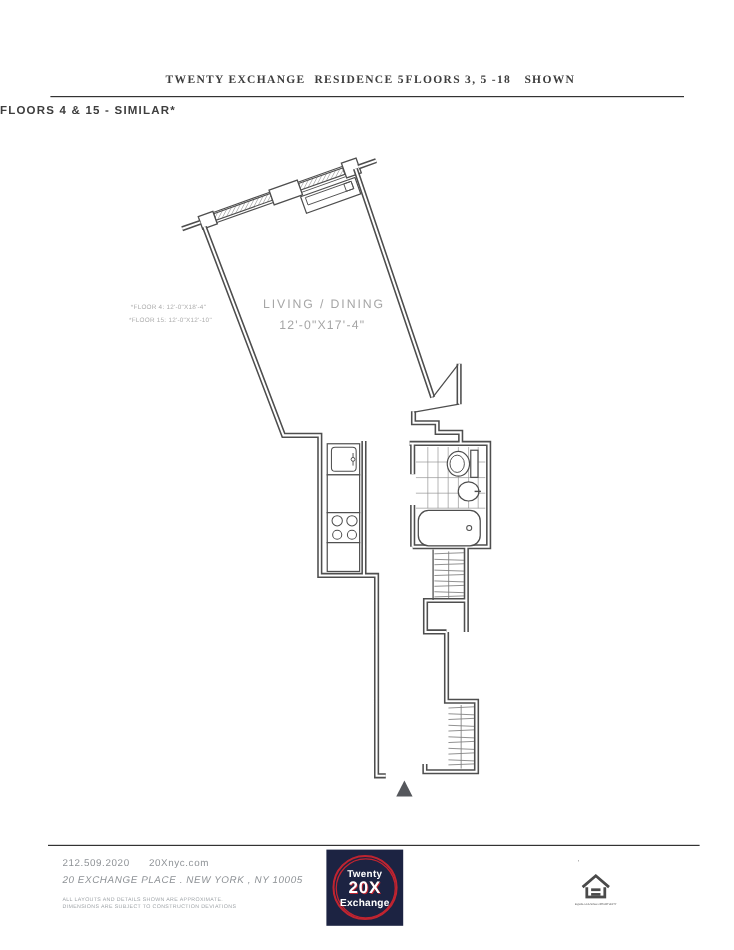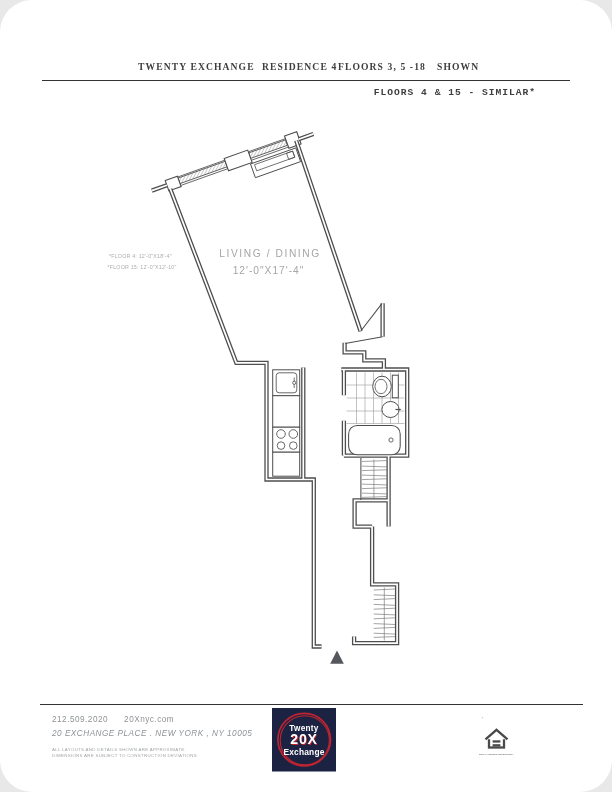--- a/index.html
+++ b/index.html
@@ -1,34 +1,34 @@
 <!DOCTYPE html>
 <html><head>
 <meta charset="utf-8">
 <style>
   html,body{margin:0;padding:0;background:#e8e8e8;}
   .page{position:relative;width:612px;height:792px;background:#ffffff;margin:0 auto;
-        font-family:"Liberation Sans",sans-serif;overflow:hidden;border-radius:32px;}
+        font-family:"Liberation Sans",sans-serif;overflow:hidden;}
   .abs{position:absolute;white-space:nowrap;}
   .hdr{font-family:"Liberation Serif",serif;font-size:9.6px;letter-spacing:1.1px;
        color:#3e3e3e;font-weight:600;}
-  .subtitle{top:87px;left:0;width:536px;text-align:right;font-family:Liberation Mono, monospace;
+  .subtitle{top:87px;left:0;width:536px;text-align:left;font-family:Liberation Sans, sans-serif;
             font-size:9.6px;letter-spacing:1px;color:#3e3e3e;font-weight:600;}
   .rule{position:absolute;background:#333333;}
   .ft{color:#8e9296;font-size:8.2px;letter-spacing:0.5px;}
   .ft-tiny{color:#a0a5a9;font-size:4.4px;letter-spacing:0.3px;}
   svg text{font-family:"Liberation Sans",sans-serif;}
 </style>
 </head>
 <body>
 
 <div class="page">
 
   <div class="abs hdr" style="left:138px;top:61px;">TWENTY EXCHANGE</div>
-  <div class="abs hdr" style="left:262px;top:61px;">RESIDENCE 4</div>
+  <div class="abs hdr" style="left:262px;top:61px;">RESIDENCE 5</div>
   <div class="abs hdr" style="left:338px;top:61px;">FLOORS 3, 5 -18</div>
   <div class="abs hdr" style="left:437px;top:61px;">SHOWN</div>
   <div class="rule" style="left:42px;top:79.5px;width:528px;height:1px;"></div>
   <div class="abs subtitle">FLOORS 4 &amp; 15 - SIMILAR*</div>
 
   <svg width="612" height="792" viewBox="0 0 612 792" style="position:absolute;left:0;top:0;">
     <defs>
       <pattern id="winhatch" width="2.7" height="2.7" patternUnits="userSpaceOnUse" patternTransform="rotate(28)">
         <line x1="0" y1="0" x2="0" y2="2.7" stroke="#6e6e6e" stroke-width="0.7"></line>
       </pattern>

